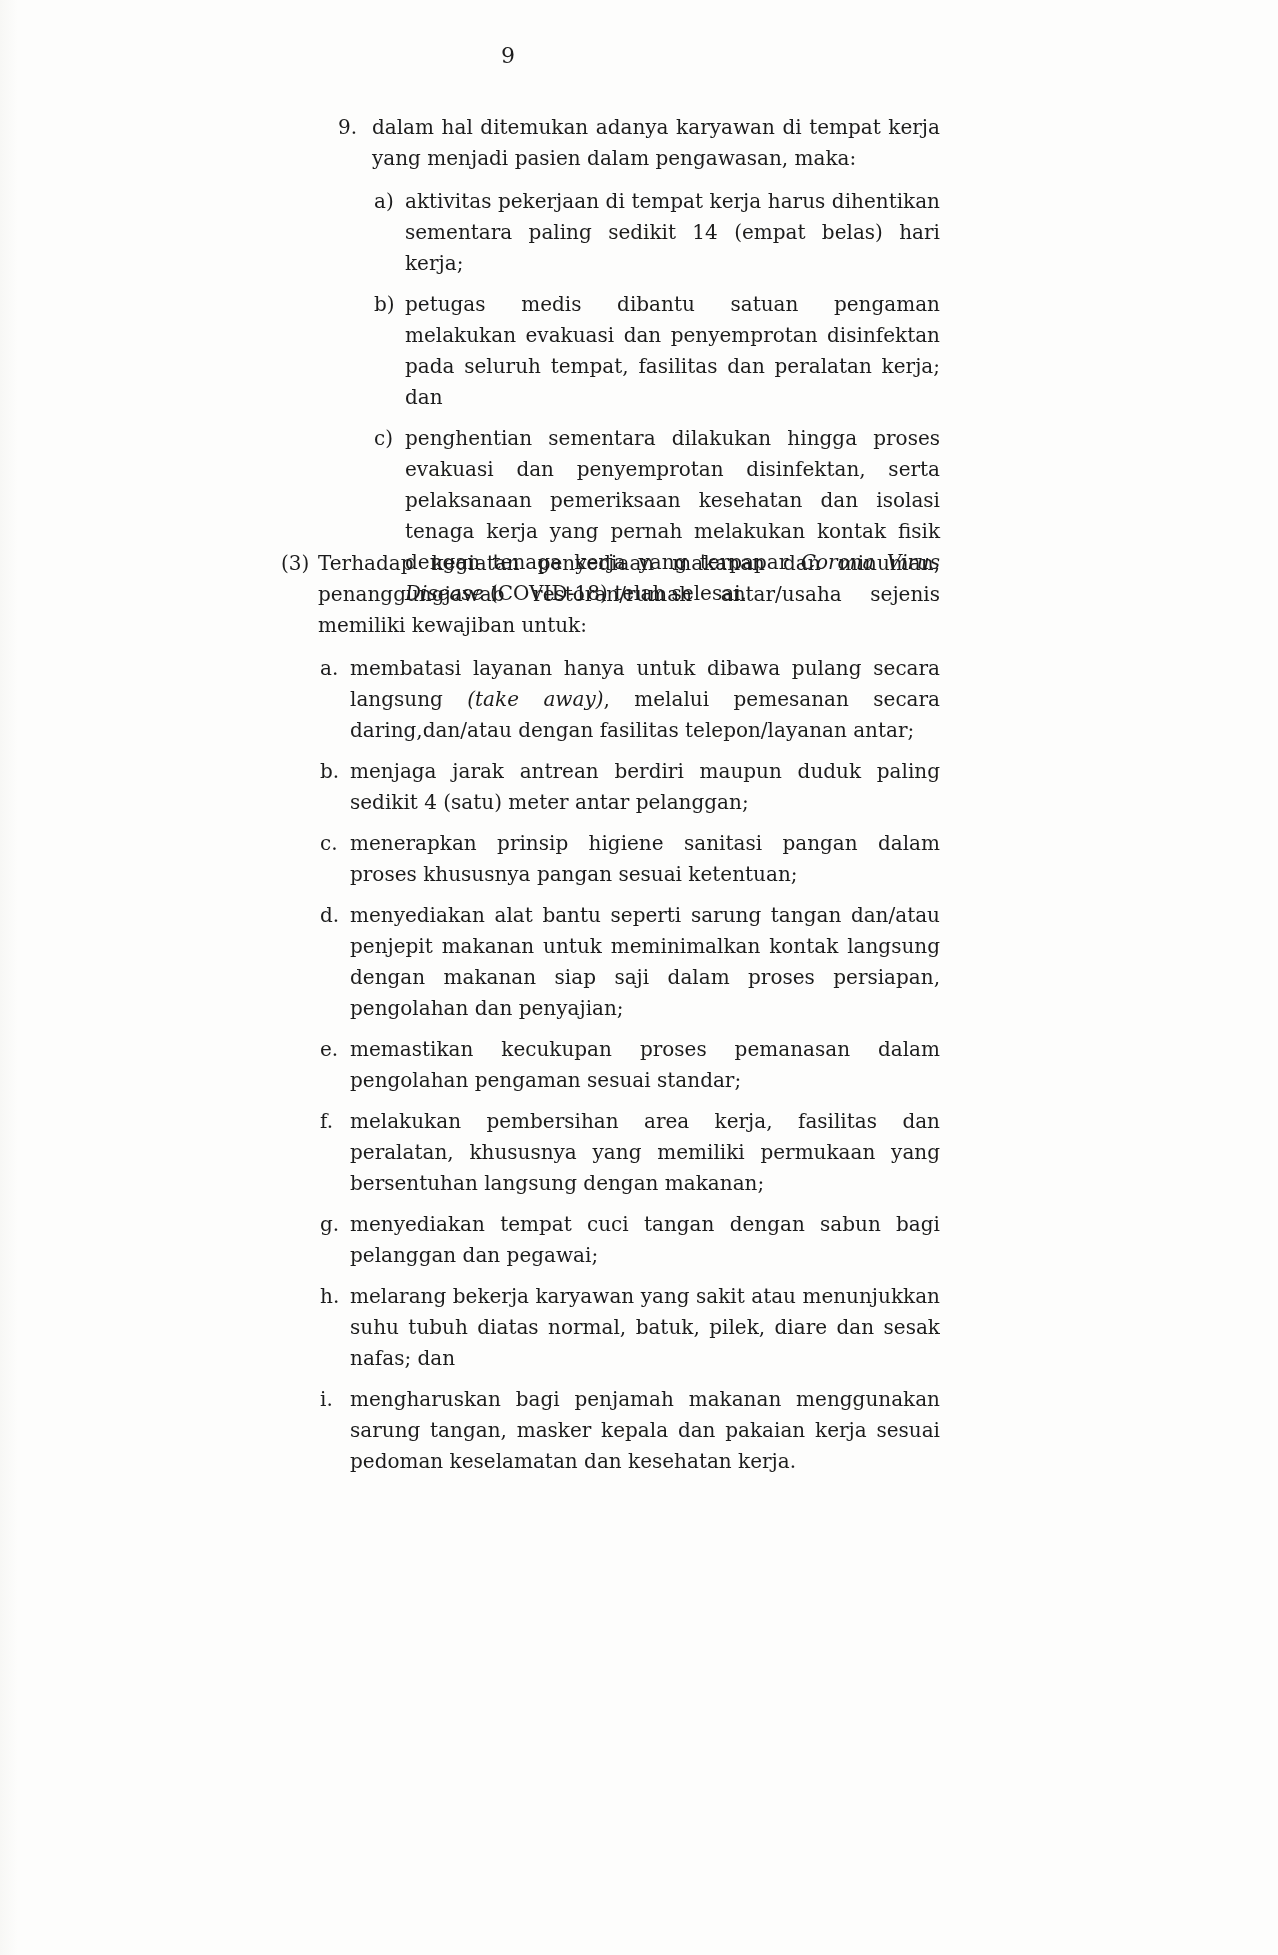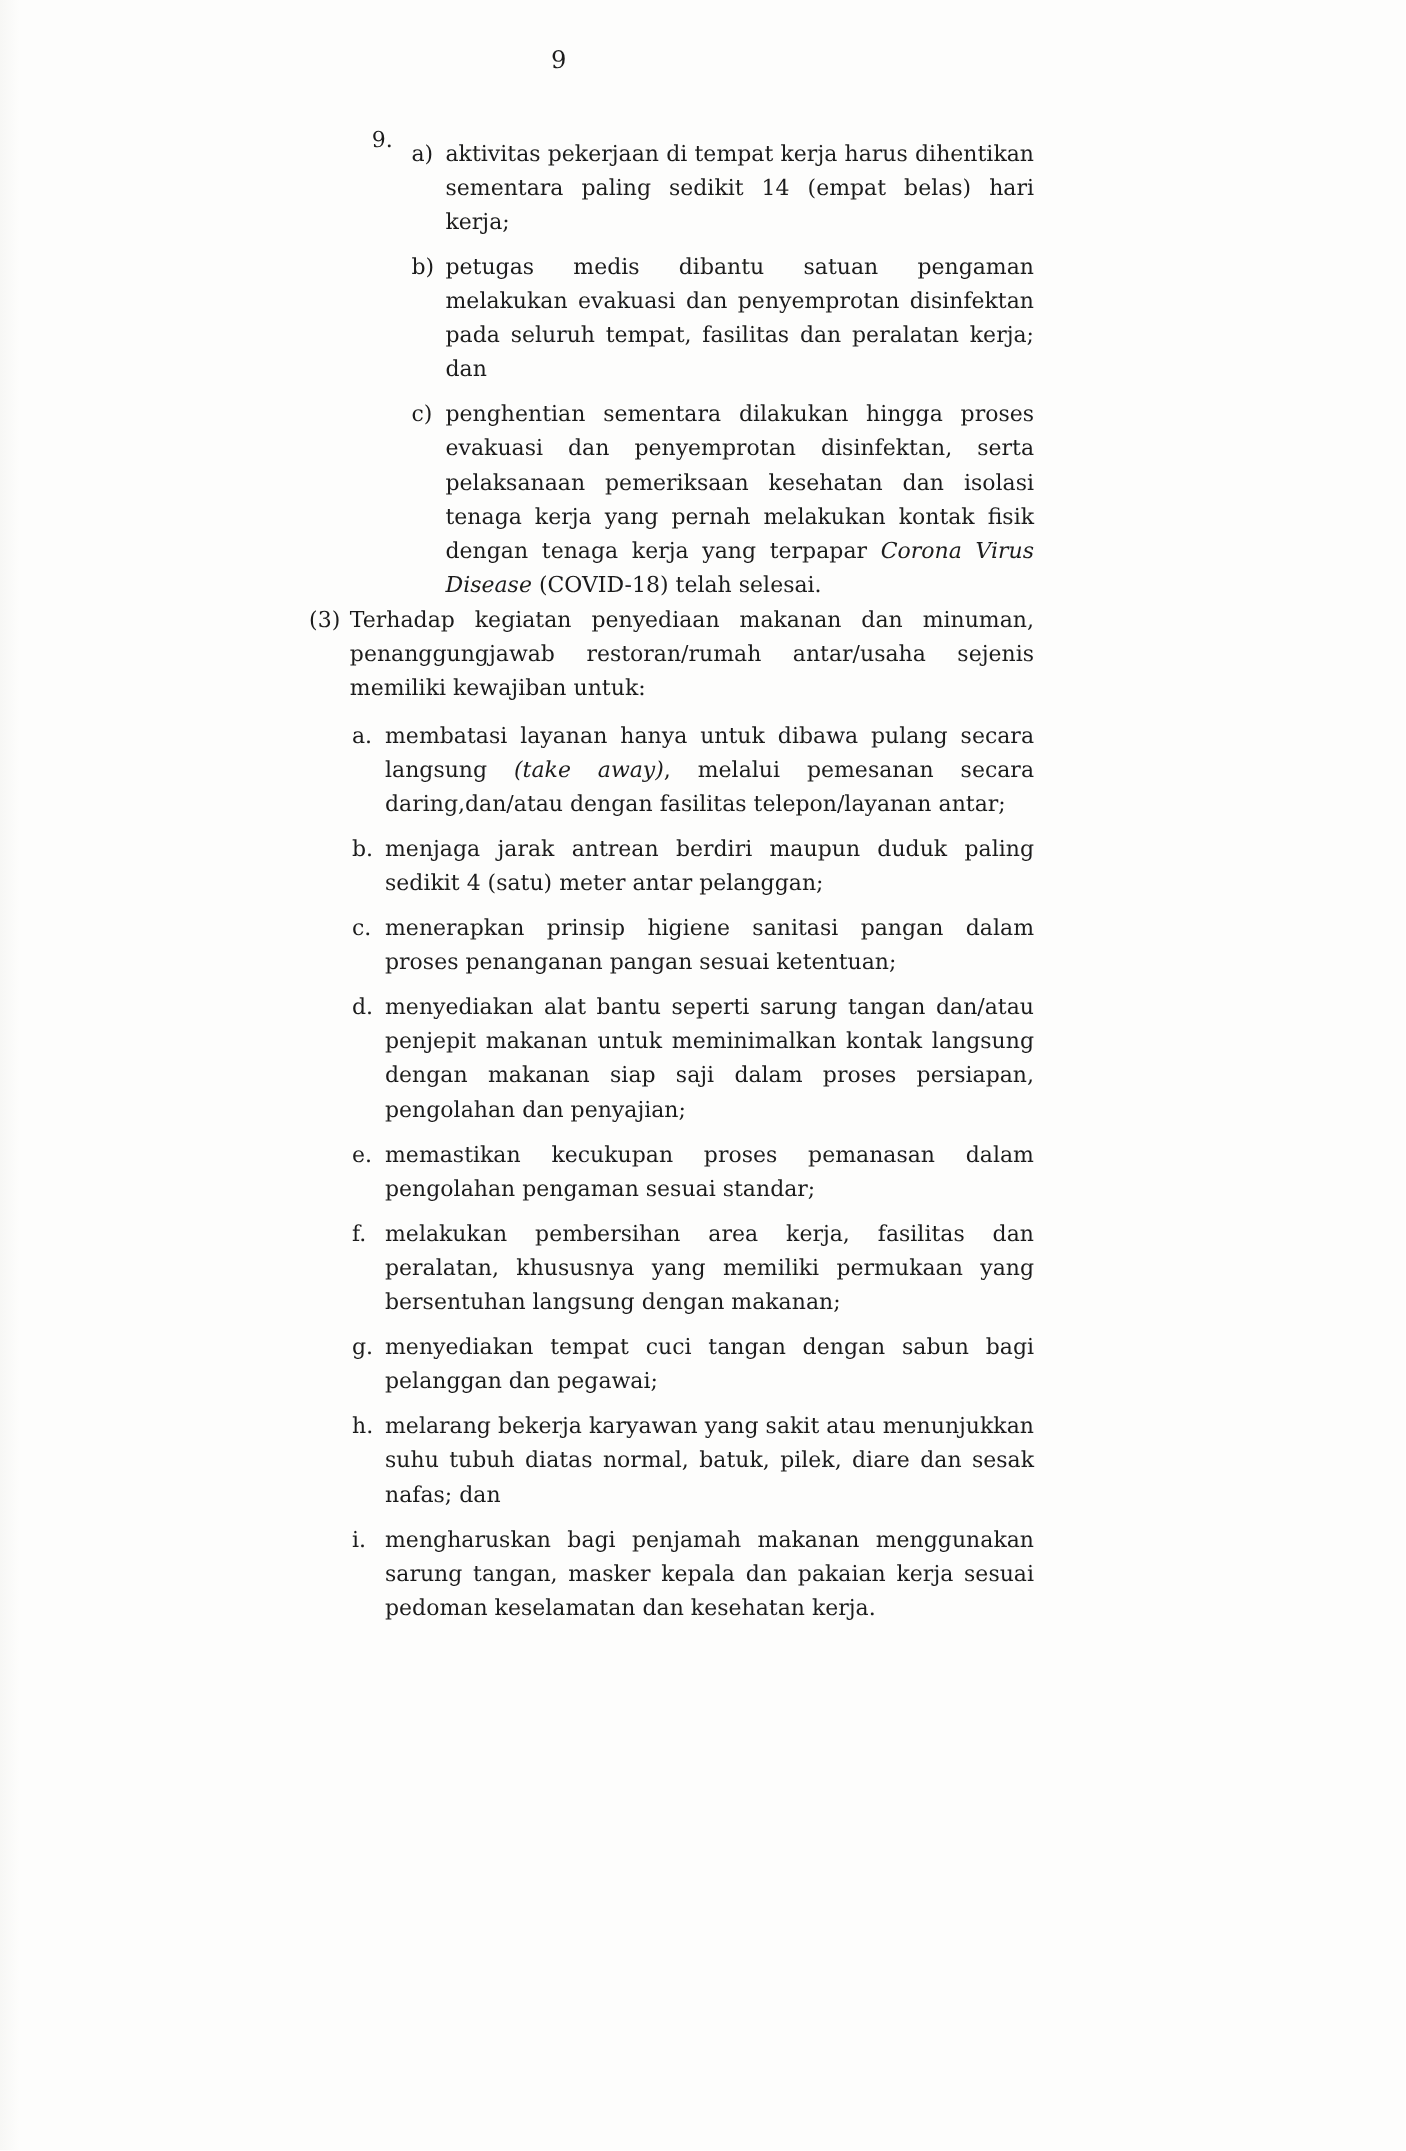--- a/index.html
+++ b/index.html
@@ -70,20 +70,21 @@
 <body>
 
 <div class="page">
 
   <div class="page-number">9</div>
 
   <div class="block block-item9">
     <div class="item-row">
       <div class="item-label">9.</div>
       <div class="item-body">
+        <p class="item-intro">dalam hal ditemukan adanya karyawan di tempat kerja yang menjadi pasien dalam pengawasan, maka:</p>
         <div class="sublist">
             <div class="subitem">
               <span class="sub-label">a)</span>
               <span class="sub-text"><span>aktivitas pekerjaan di tempat kerja harus dihentikan sementara paling sedikit 14 (empat belas) hari kerja;</span></span>
             </div>
             <div class="subitem">
               <span class="sub-label">b)</span>
               <span class="sub-text"><span>petugas medis dibantu satuan pengaman melakukan evakuasi dan penyemprotan disinfektan pada seluruh tempat, fasilitas dan peralatan kerja; dan</span></span>
             </div>
             <div class="subitem">
@@ -104,21 +105,21 @@
             <div class="subitem">
               <span class="sub-label">a.</span>
               <span class="sub-text"><span>membatasi layanan hanya untuk dibawa pulang secara langsung </span><i>(take away)</i><span>, melalui pemesanan secara daring,dan/atau dengan fasilitas telepon/layanan antar;</span></span>
             </div>
             <div class="subitem">
               <span class="sub-label">b.</span>
               <span class="sub-text"><span>menjaga jarak antrean berdiri maupun duduk paling sedikit 4 (satu) meter antar pelanggan;</span></span>
             </div>
             <div class="subitem">
               <span class="sub-label">c.</span>
-              <span class="sub-text"><span>menerapkan prinsip higiene sanitasi pangan dalam proses penanganan pangan sesuai ketentuan;</span></span>
+              <span class="sub-text"><span>menerapkan prinsip higiene sanitasi pangan dalam proses khususnya pangan sesuai ketentuan;</span></span>
             </div>
             <div class="subitem">
               <span class="sub-label">d.</span>
               <span class="sub-text"><span>menyediakan alat bantu seperti sarung tangan dan/atau penjepit makanan untuk meminimalkan kontak langsung dengan makanan siap saji dalam proses persiapan, pengolahan dan penyajian;</span></span>
             </div>
             <div class="subitem">
               <span class="sub-label">e.</span>
               <span class="sub-text"><span>memastikan kecukupan proses pemanasan dalam pengolahan pengaman sesuai standar;</span></span>
             </div>
             <div class="subitem">

